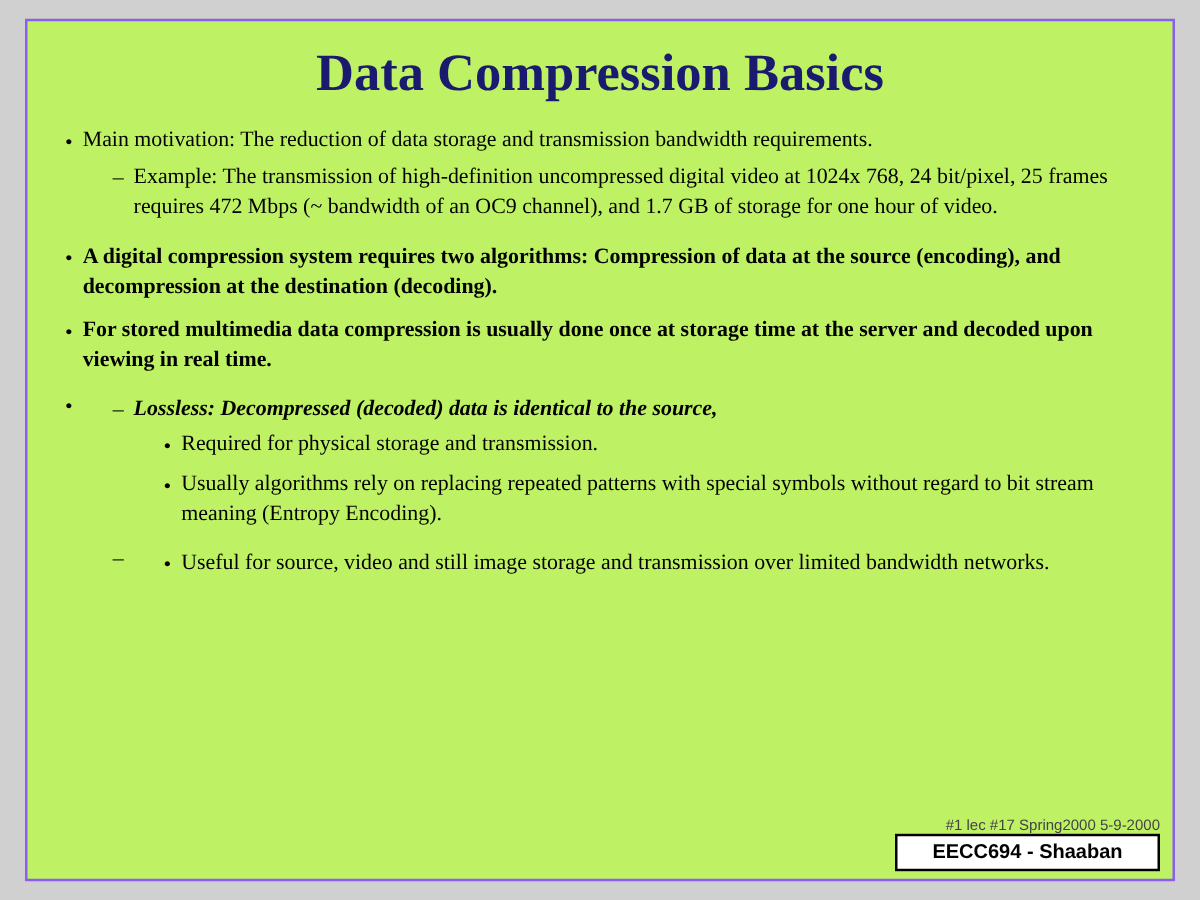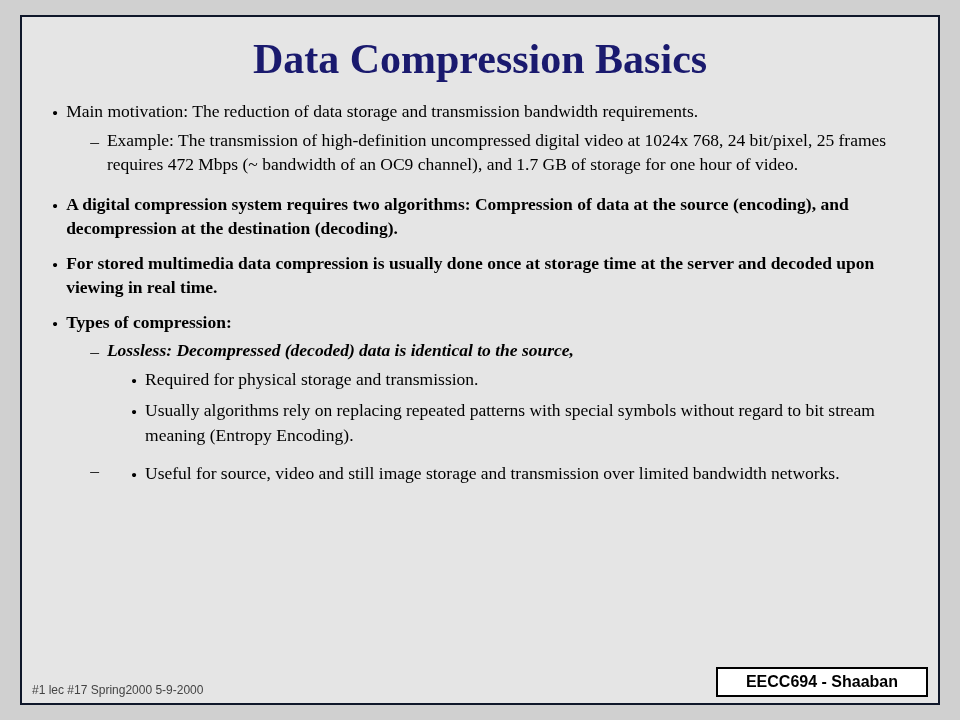--- a/index.html
+++ b/index.html
@@ -14,22 +14,22 @@
       background: #d0d0d0;
       display: flex;
       align-items: center;
       justify-content: center;
       font-family: 'Times New Roman', Times, serif;
     }
 
     .slide {
       width: 920px;
       height: 690px;
-      background: #e5e5e5;
-      border: 2px solid #0f172a;
+      background: #bef264;
+      border: 2px solid #8b5cf6;
       position: relative;
       padding: 18px 30px 40px 30px;
       display: flex;
       flex-direction: column;
     }
 
     .slide-title {
       text-align: center;
       font-size: 42px;
       font-weight: bold;
@@ -97,20 +97,21 @@
 
     .footer {
       position: absolute;
       bottom: 6px;
       left: 0;
       right: 0;
       display: flex;
       justify-content: space-between;
       align-items: flex-end;
       padding: 0 10px;
+      flex-direction: column;
     }
 
     .footer-left {
       font-size: 12px;
       color: #444;
       font-family: Arial, sans-serif;
     }
 
     .footer-badge {
       background: #fff;
@@ -163,21 +164,20 @@
     <div class="bullet-item">
       <span class="bullet-symbol">•</span>
       <div class="bullet-text">
         <span class="bold-text">For stored multimedia data compression is usually done once at storage time at the server and decoded upon viewing in real time.</span>
       </div>
     </div>
 
     <div class="bullet-item">
       <span class="bullet-symbol">•</span>
       <div class="bullet-text">
-        <span class="bold-text">Types of compression:</span>
         <div class="sub-list">
 
           <div class="sub-item">
             <span class="dash-symbol">–</span>
             <div>
               <span class="lossless-text">Lossless:  Decompressed (decoded) data is identical to the source,</span>
               <div class="sub-sub-list">
                 <div class="sub-sub-item">
                   <span class="bullet-symbol">•</span>
                   <span>Required for physical storage and transmission.</span>

